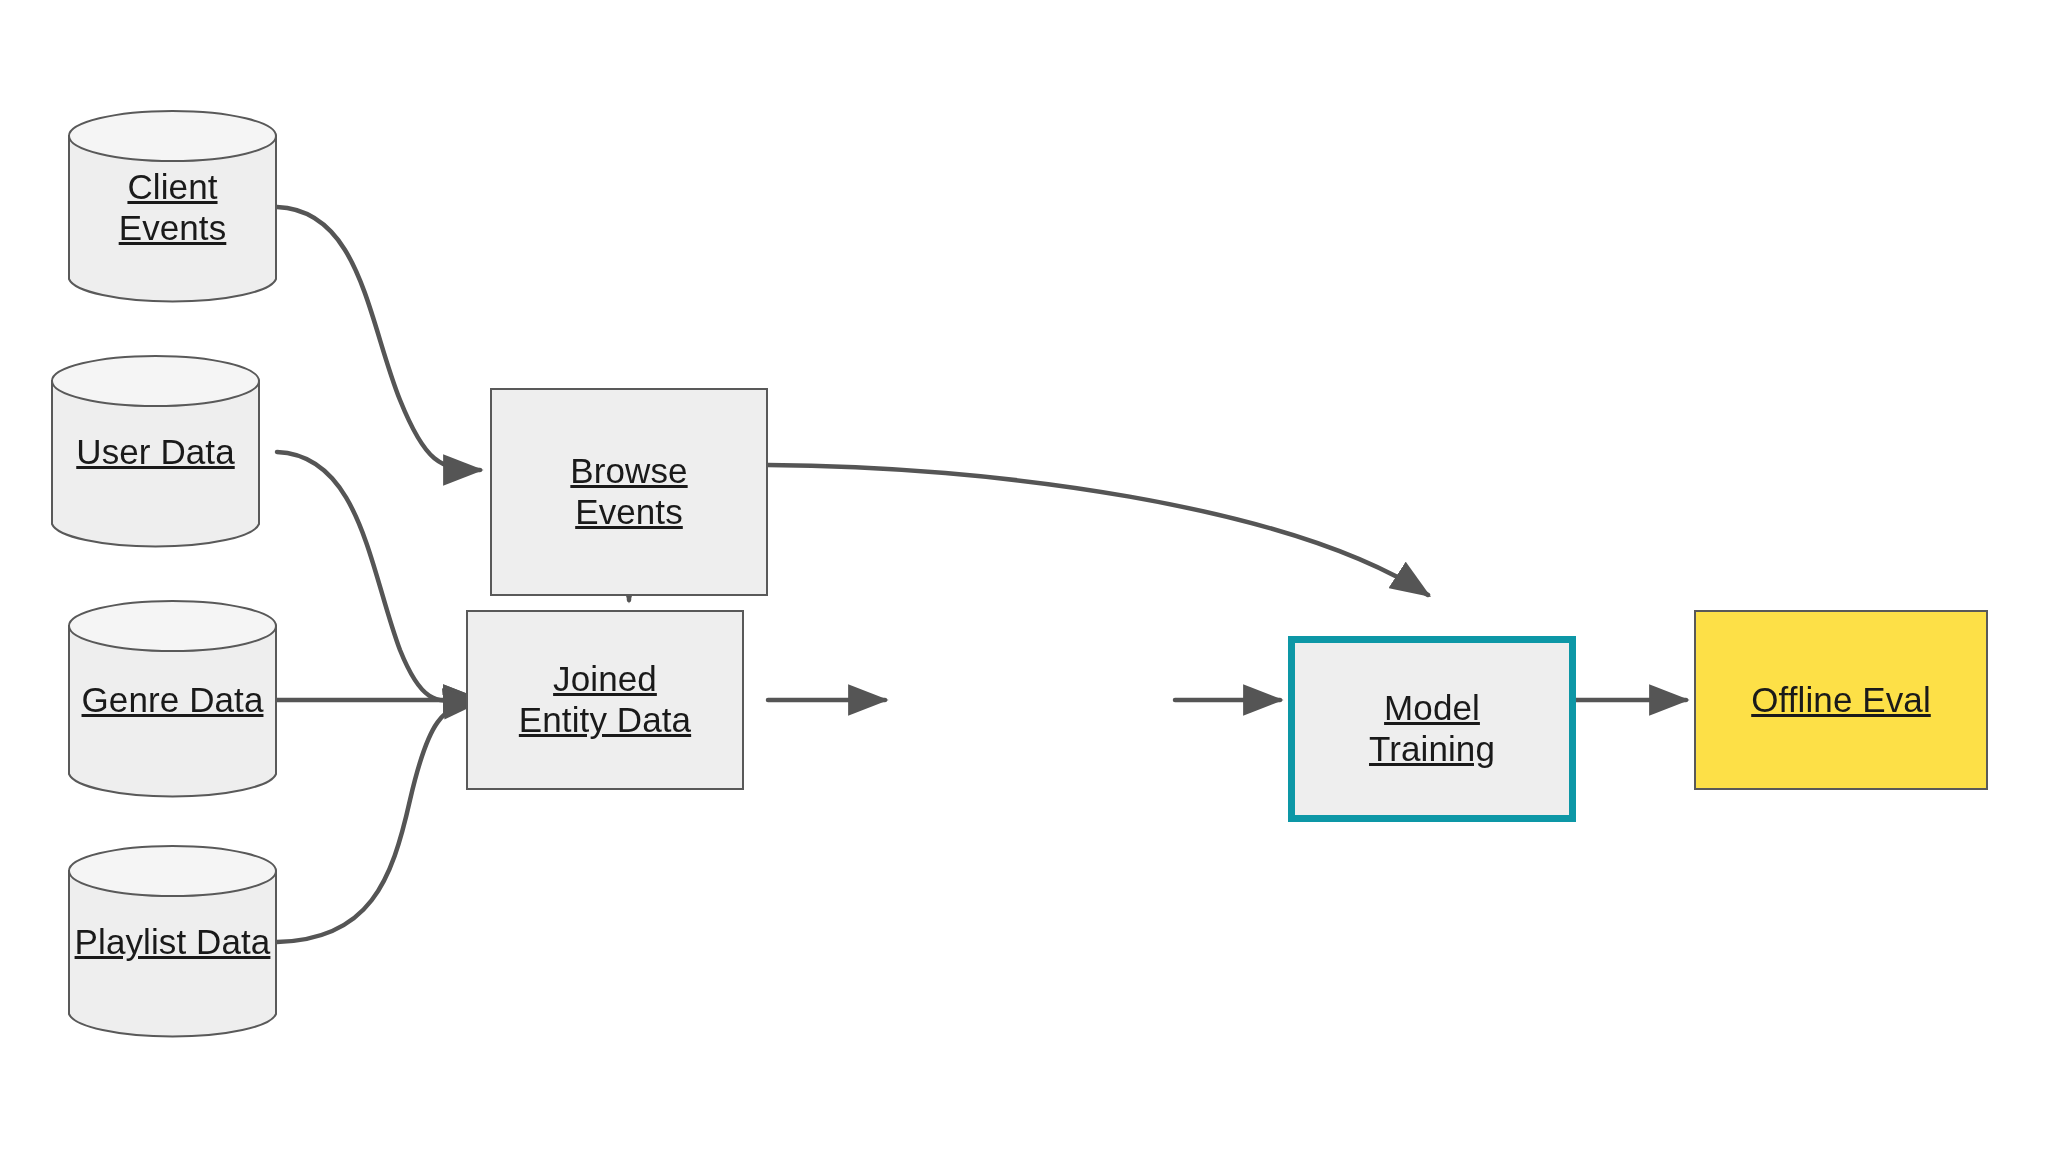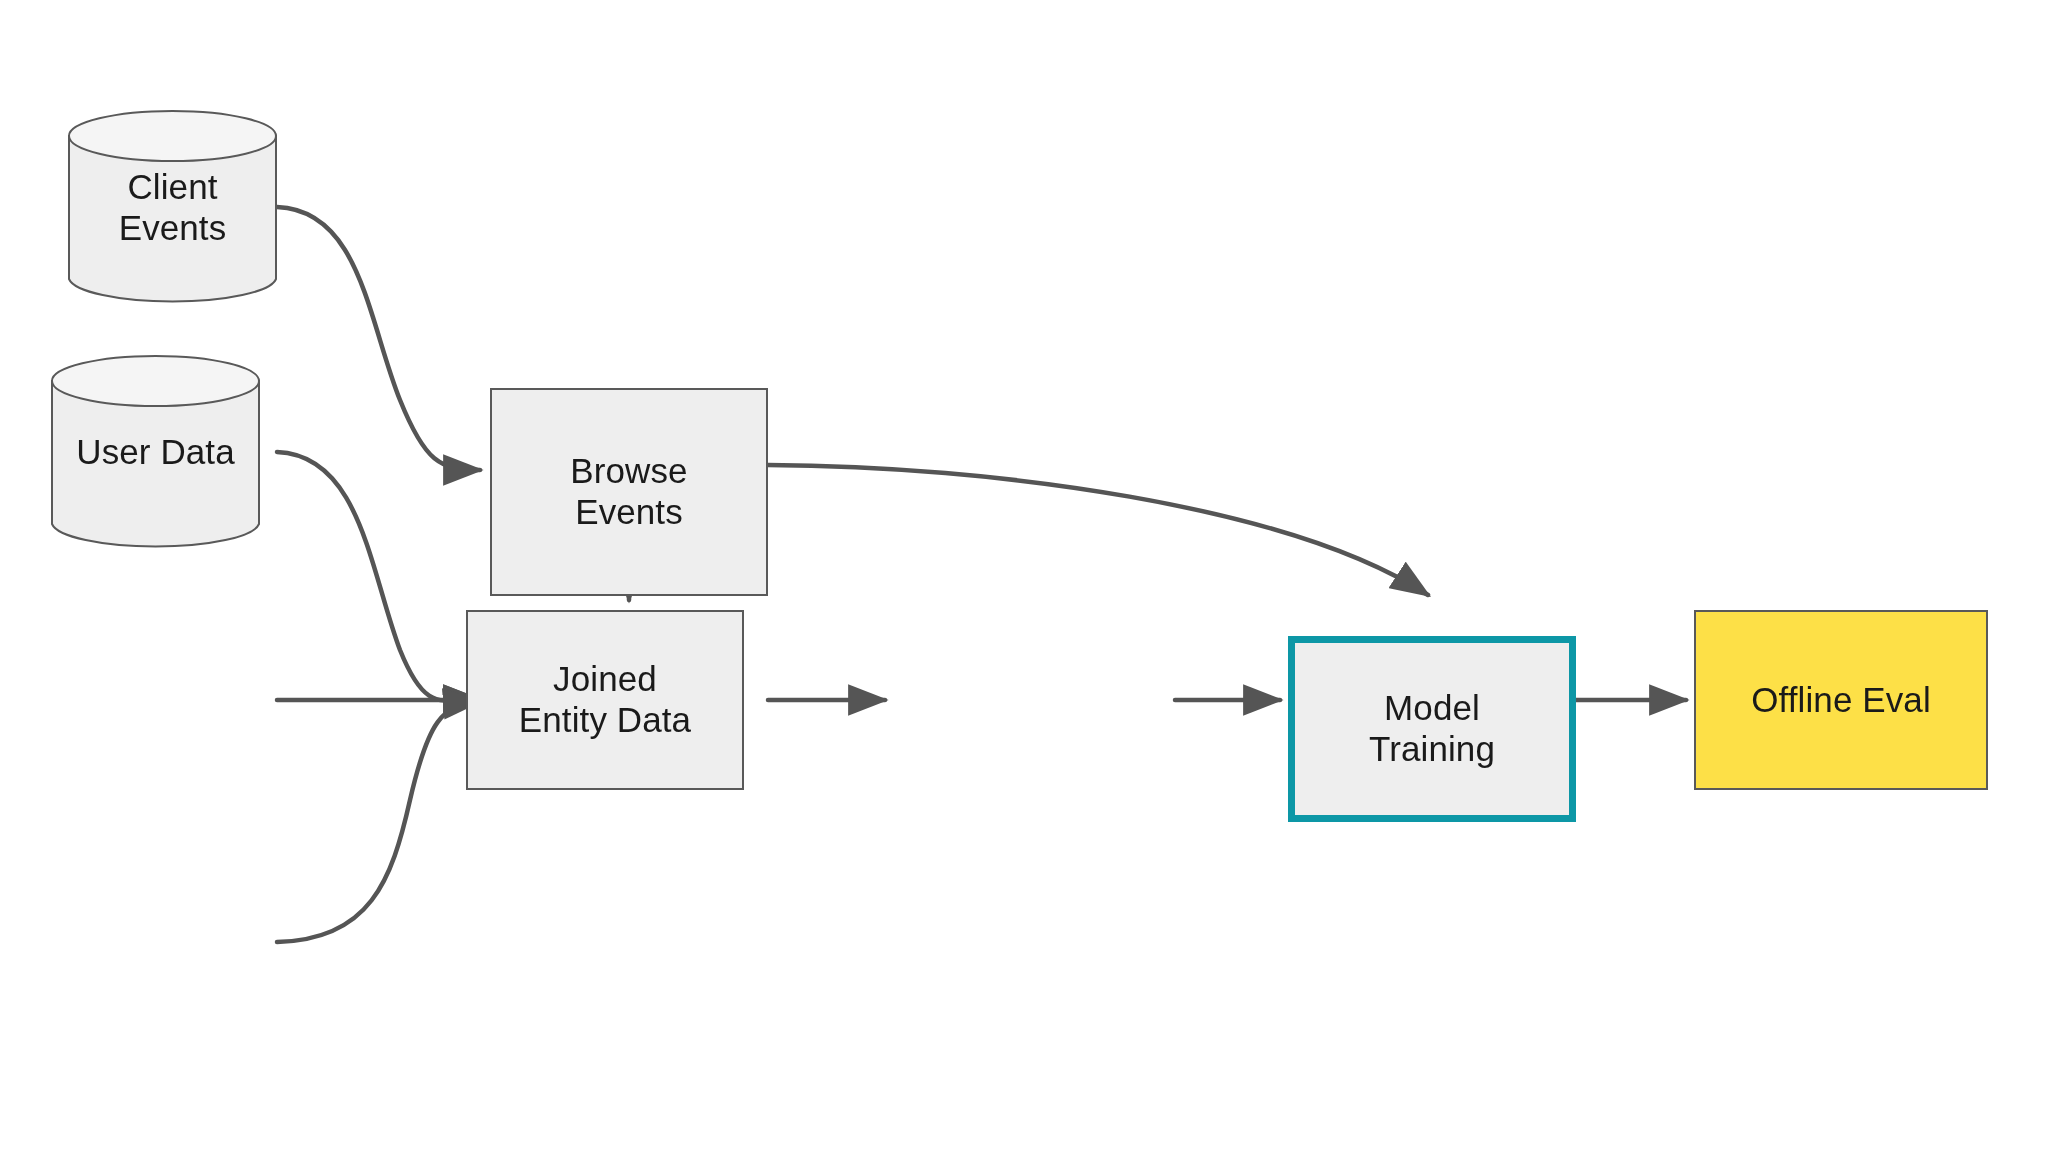--- a/index.html
+++ b/index.html
@@ -34,20 +34,21 @@
     justify-content: center;
     text-align: center;
   }
   .node-label {
     font-size: 35px;
     line-height: 1.16;
     color: #1a1a1a;
     letter-spacing: 0.1px;
     white-space: pre-line;
     font-weight: 400;
+    text-decoration: underline;
   }
   
   .box {
     background: #eeeeee;
     border: 2px solid #595959;
   }
   .box.accent {
     border: 7px solid #0d97a6;
     background: #eeeeee;
   }
@@ -116,21 +117,35 @@
   </div>
 
   <div class="node cylinder" style="left:51px; top:355px; width:209px; height:195px;">
     <svg class="cyl-svg" viewBox="0 0 209 195" preserveAspectRatio="none">
       <path d="M1,26 L1,169 A104,25 0 0 0 208,169 L208,26 Z" fill="#eeeeee" stroke="#595959" stroke-width="2"></path>
       <ellipse cx="104.5" cy="26" rx="103.5" ry="25" fill="#f5f5f5" stroke="#595959" stroke-width="2"></ellipse>
     </svg>
     <span class="node-label cyl-label">User Data</span>
   </div>
 
+  <div class="node cylinder" style="left:68px; top:600px; width:209px; height:200px;">
+    <svg class="cyl-svg" viewBox="0 0 209 200" preserveAspectRatio="none">
+      <path d="M1,26 L1,174 A104,25 0 0 0 208,174 L208,26 Z" fill="#eeeeee" stroke="#595959" stroke-width="2"></path>
+      <ellipse cx="104.5" cy="26" rx="103.5" ry="25" fill="#f5f5f5" stroke="#595959" stroke-width="2"></ellipse>
+    </svg>
+    <span class="node-label cyl-label">Genre Data</span>
+  </div>
 
+  <div class="node cylinder" style="left:68px; top:845px; width:209px; height:195px;">
+    <svg class="cyl-svg" viewBox="0 0 209 195" preserveAspectRatio="none">
+      <path d="M1,26 L1,169 A104,25 0 0 0 208,169 L208,26 Z" fill="#eeeeee" stroke="#595959" stroke-width="2"></path>
+      <ellipse cx="104.5" cy="26" rx="103.5" ry="25" fill="#f5f5f5" stroke="#595959" stroke-width="2"></ellipse>
+    </svg>
+    <span class="node-label cyl-label">Playlist Data</span>
+  </div>
 
   <div class="node box" style="left:490px; top:388px; width:278px; height:208px;">
     <span class="node-label">Browse
 Events</span>
   </div>
 
   <div class="node box" style="left:466px; top:610px; width:278px; height:180px;">
     <span class="node-label">Joined
 Entity Data</span>
   </div>

